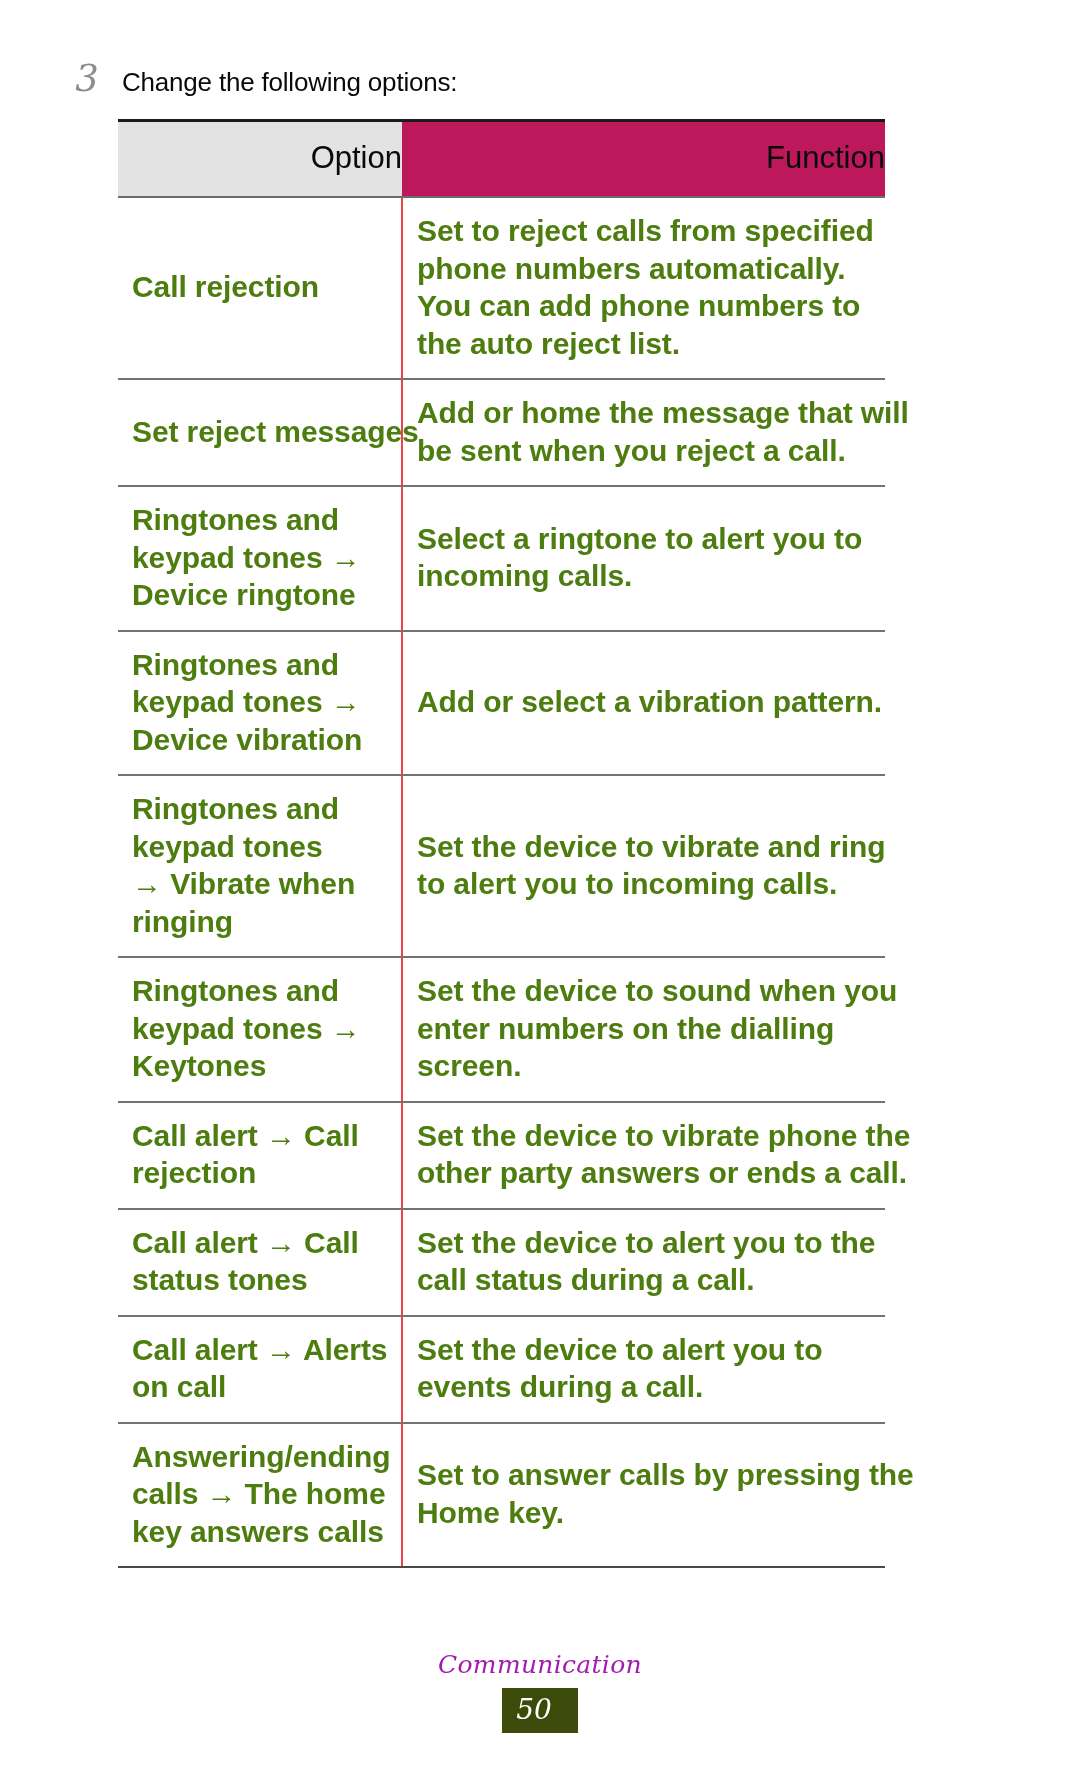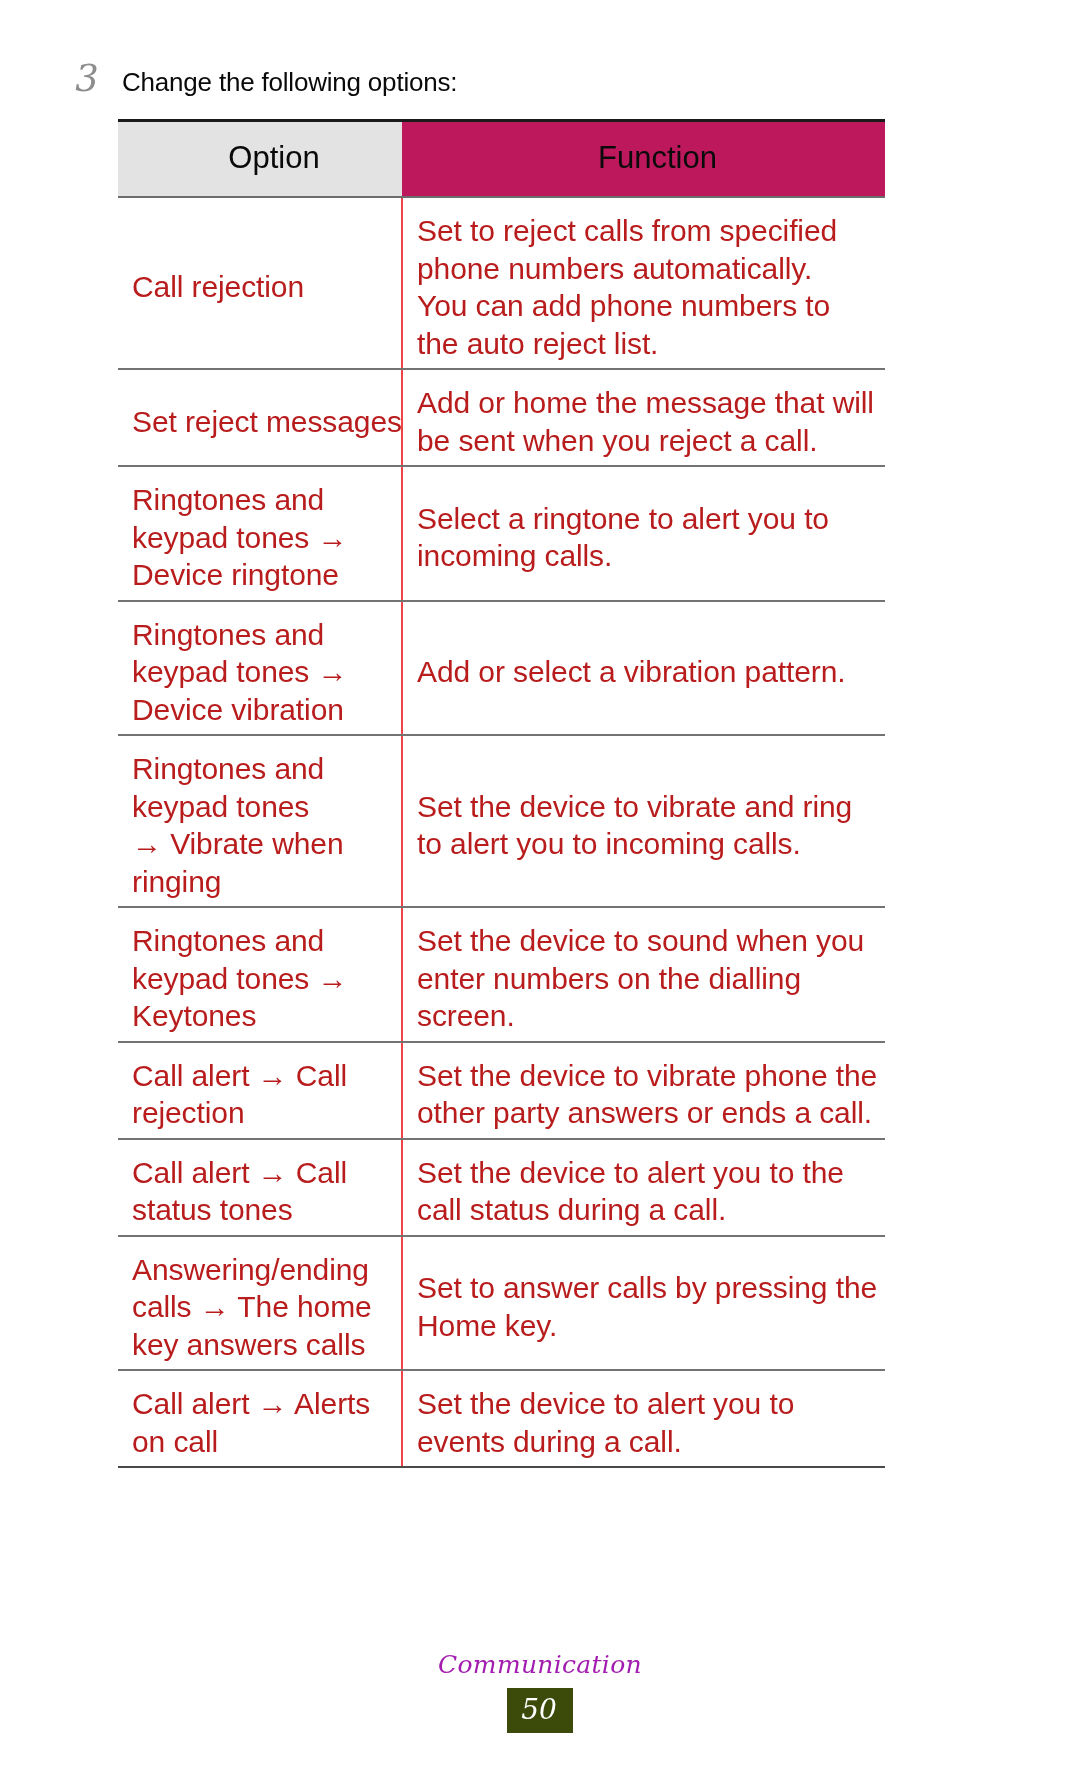--- a/index.html
+++ b/index.html
@@ -55,46 +55,47 @@
     top: 119px;
     width: 767px;
     border-collapse: collapse;
     table-layout: fixed;
   }
   .options-table col.c-option { width: 284px; }
   .options-table col.c-function { width: 483px; }
 
   .options-table thead th {
     font-weight: normal;
-    text-align: center;
+    text-align: right;
     font-size: 31px;
     line-height: 1.15;
     color: #0a0a0a;
     padding: 10px 0 12px 28px;
     border-top: 3px solid #1a1a1a;
     border-bottom: 2px solid #6d6d6d;
     vertical-align: middle;
     height: 52px;
   }
   .options-table thead th.h-option {
     background: #e3e3e3;
   }
   .options-table thead th.h-function {
     background: #be185d;
   }
 
   .options-table tbody td {
     font-size: 30px;
     line-height: 1.25;
-    color: #b91c1c;
-    padding: 14px 10px 6px 14px;
+    color: #4d7c0f;
+    padding: 14px 10px 16px 14px;
     vertical-align: middle;
     border-bottom: 2px solid #737373;
     background: #ffffff;
     letter-spacing: -0.1px;
+    font-weight: bold;
   }
   .options-table tbody td.cell-option {
     border-right: 2px solid #ef4444;
   }
   .options-table tbody tr:last-child td {
     border-bottom: 2px solid #4a4a4a;
   }
 
   .cell-line { display: block; white-space: nowrap; }
 
@@ -116,21 +117,21 @@
   }
   .footer-pagebox {
     display: inline-block;
     margin-top: 8px;
     background: #3c4a0a;
     color: #ffffff;
     font-family: "DejaVu Serif", serif;
     font-style: italic;
     font-size: 28px;
     line-height: 1;
-    padding: 8px 16px 9px 14px;
+    padding: 8px 26px 9px 14px;
     min-width: 22px;
   }
 </style>
 </head>
 <body>
 
 <div class="page">
 
   <div class="step-heading">
     <span class="step-number">3</span>
@@ -229,37 +230,37 @@
             <span class="cell-line">Call alert → Call</span>
             <span class="cell-line">status tones</span>
           </td>
           <td class="cell-function">
             <span class="cell-line">Set the device to alert you to the</span>
             <span class="cell-line">call status during a call.</span>
           </td>
         </tr>
         <tr>
           <td class="cell-option">
+            <span class="cell-line">Call alert → Alerts</span>
+            <span class="cell-line">on call</span>
+          </td>
+          <td class="cell-function">
+            <span class="cell-line">Set the device to alert you to</span>
+            <span class="cell-line">events during a call.</span>
+          </td>
+        </tr>
+        <tr>
+          <td class="cell-option">
             <span class="cell-line">Answering/ending</span>
             <span class="cell-line">calls → The home</span>
             <span class="cell-line">key answers calls</span>
           </td>
           <td class="cell-function">
             <span class="cell-line">Set to answer calls by pressing the</span>
             <span class="cell-line">Home key.</span>
-          </td>
-        </tr>
-        <tr>
-          <td class="cell-option">
-            <span class="cell-line">Call alert → Alerts</span>
-            <span class="cell-line">on call</span>
-          </td>
-          <td class="cell-function">
-            <span class="cell-line">Set the device to alert you to</span>
-            <span class="cell-line">events during a call.</span>
           </td>
         </tr>
       </tbody>
   </table>
 
   <div class="footer">
     <div class="footer-title">Communication</div>
     <div class="footer-pagebox">50</div>
   </div>
 

